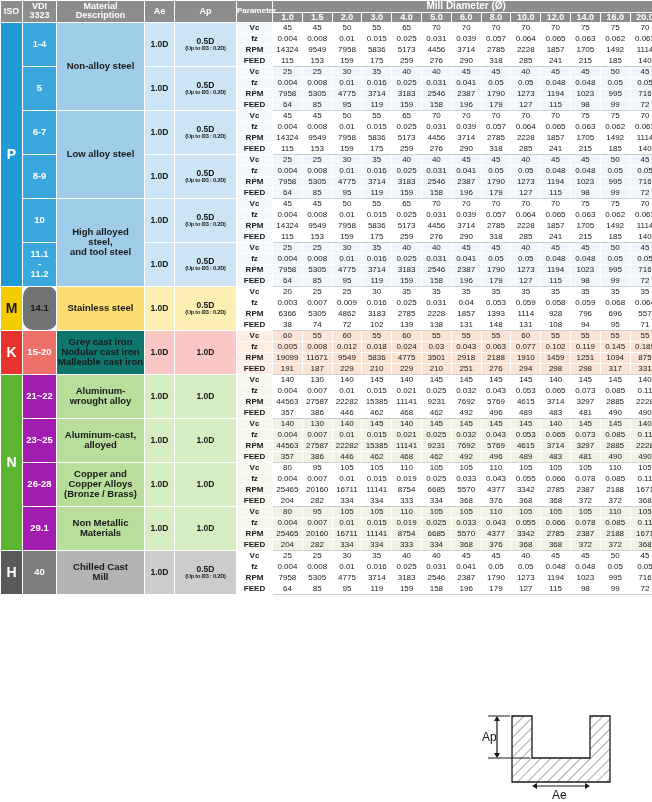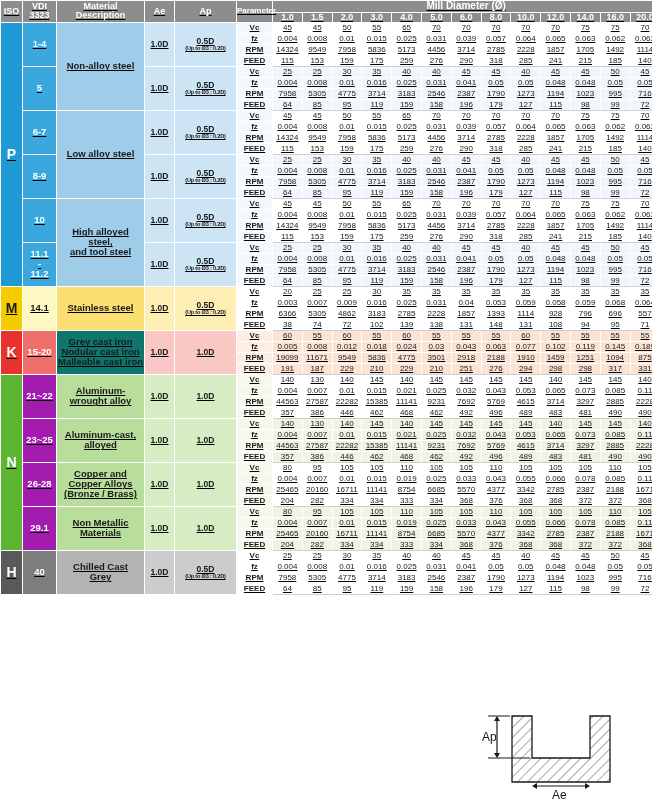--- a/index.html
+++ b/index.html
@@ -3,21 +3,21 @@
 <meta charset="utf-8">
 <style>
   * { box-sizing: border-box; }
   html, body {
     margin: 0; padding: 0;
     width: 652px; height: 802px;
     background: #ffffff;
     font-family: "Liberation Sans", sans-serif;
     overflow: hidden;
   }
-  #root { position: relative; width: 644px; height: 802px; text-decoration: underline; }
+  #root { position: relative; width: 644px; height: 802px; }
 
   table.main {
     border-collapse: collapse;
     table-layout: fixed;
     width: 652px;
     font-size: 8.5px;
   }
   table.main td, table.main th {
     border: 1px solid #ffffff;
     padding: 0;
@@ -55,21 +55,21 @@
   
   .iso { font-weight: bold; font-size: 14px; color: #ffffff; }
   .iso-P { background: #1f9ad6; }
   .iso-M { background: #f5cc00; color: #1a1a1a; }
   .iso-K { background: #e8322d; }
   .iso-N { background: #5cb531; }
   .iso-H { background: #595959; color:#ffffff; }
 
   .vdi { font-weight: bold; font-size: 9.5px; color: #ffffff; }
   .vdi-P { background: #3aa8de; }
-  .vdi-M { background: #fef9c3; color: #1a1a1a; }
+  .vdi-M { background: #737373; color: #1a1a1a; border-radius: 10px; }
   .vdi-K { background: #ef6f6b; color:#ffffff; }
   .vdi-N { background: #a21caf; }
   .vdi-H { background: #7d7d7d; color:#ffffff; }
 
   .matdesc { font-weight: bold; font-size: 9.5px; color: #1a1a1a; }
   .mat-P { background: #9fcce8; margin-left: 28px; }
   .mat-M { background: #fbdf72; }
   .mat-K { background: #0f766e; }
   .mat-N { background: #b9dd9a; }
   .mat-H { background: #b3b3b3; }
@@ -982,21 +982,21 @@
           <td class="dc band-N2">376</td>
           <td class="dc band-N2">368</td>
           <td class="dc band-N2">368</td>
           <td class="dc band-N2">372</td>
           <td class="dc band-N2">372</td>
           <td class="dc band-N2">368</td>
         </tr>
         <tr class="blockstart">
           <td class="iso iso-H" rowspan="4">H</td>
           <td class="vdi vdi-H" rowspan="4">40</td>
-          <td class="matdesc mat-H" rowspan="4"><span>Chilled Cast</span><br><span>Grey</span></td>
+          <td class="matdesc mat-H" rowspan="4"><span>Chilled Cast</span><br><span>Mill</span></td>
           <td class="aeap ae-H" rowspan="4">1.0D</td>
           <td class="aeap ae-H" rowspan="4"><span>0.5D</span><span class="ap-sub">(Up to Ø3 : 0.2D)</span></td>
           <td class="plabel tint-H">Vc</td>
           <td class="dc band-H">25</td>
           <td class="dc band-H">25</td>
           <td class="dc band-H">30</td>
           <td class="dc band-H">35</td>
           <td class="dc band-H">40</td>
           <td class="dc band-H">40</td>
           <td class="dc band-H">45</td>

